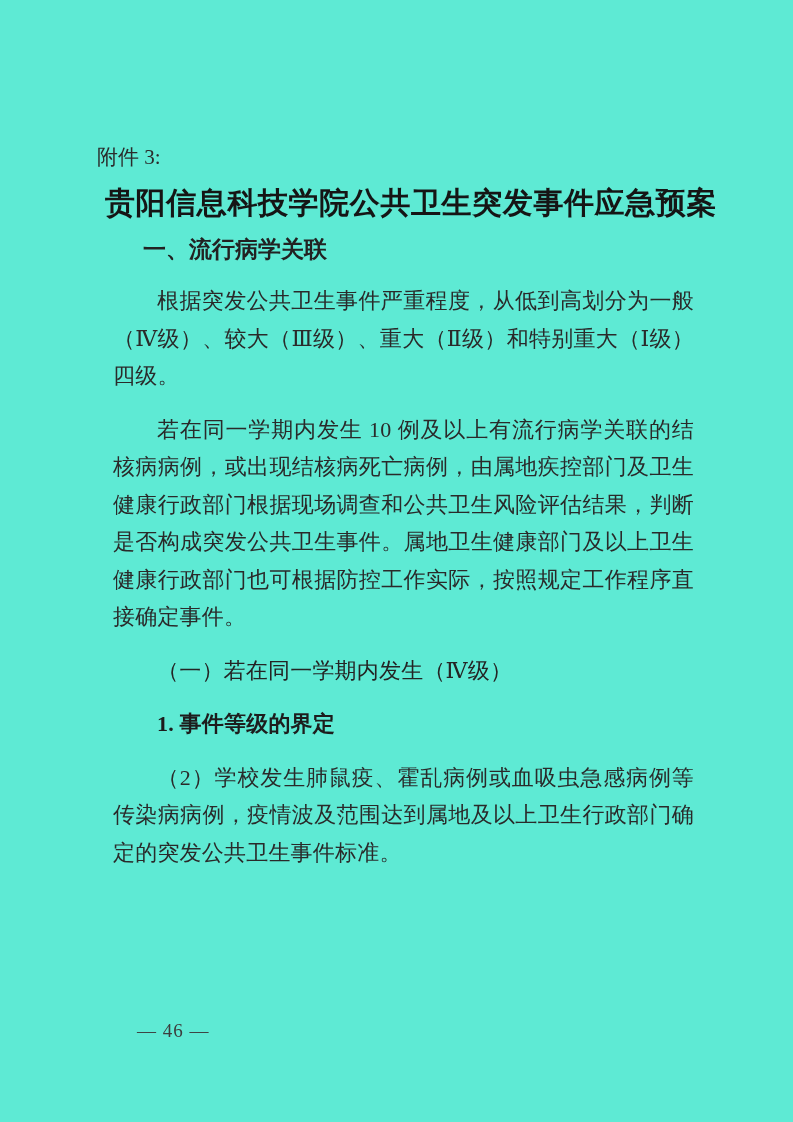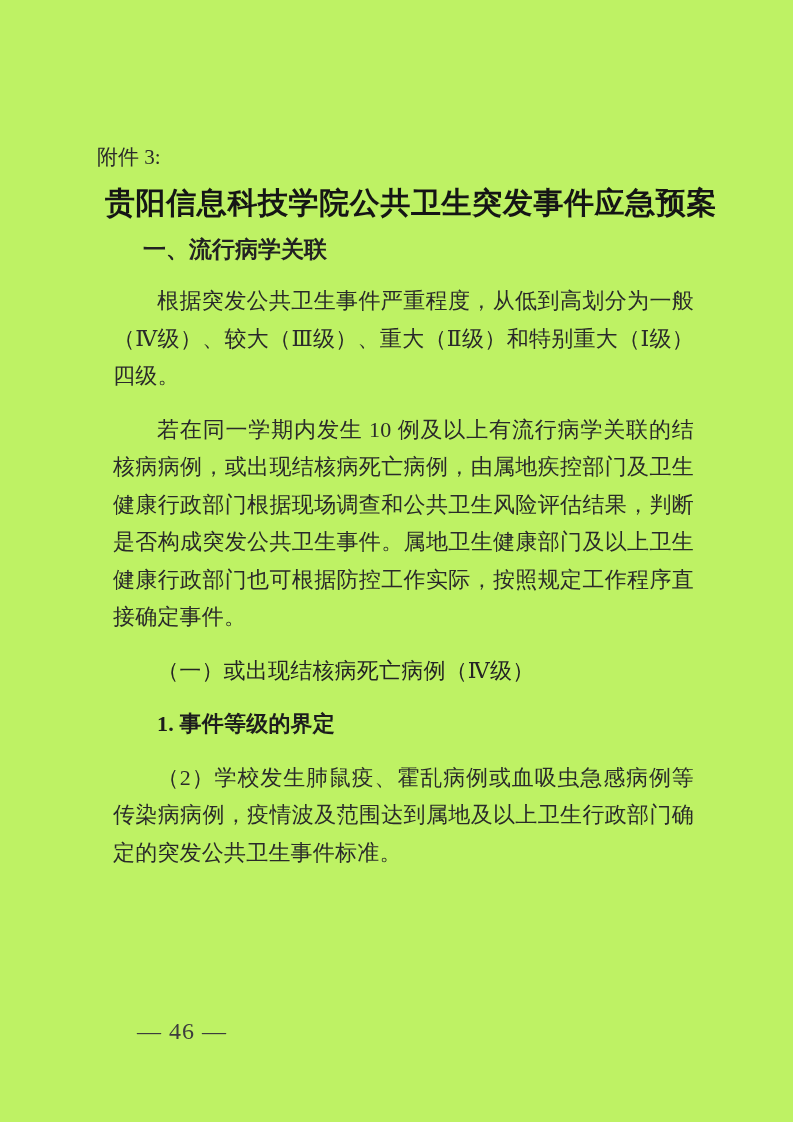--- a/index.html
+++ b/index.html
@@ -4,21 +4,21 @@
 <style>
   html, body {
     margin: 0;
     padding: 0;
     background: #ffffff;
   }
   .page {
     position: relative;
     width: 793px;
     height: 1122px;
-    background: #bef264;
+    background: #5eead4;
     overflow: hidden;
     font-family: "Liberation Serif", "DejaVu Serif", serif;
     color: #262626;
   }
   .content {
     position: absolute;
     left: 97px;
     top: 143px;
     width: 613px;
   }
@@ -64,21 +64,21 @@
   }
   p.item-heading {
     font-weight: bold;
     text-align: left;
     color: #1d1d1d;
   }
   .page-number {
     position: absolute;
     left: 137px;
     top: 1019px;
-    font-size: 24px;
+    font-size: 19px;
     line-height: 24px;
     letter-spacing: 1px;
     color: #3d3d3d;
     font-family: "Liberation Serif", "DejaVu Serif", serif;
   }
 </style>
 </head>
 <body>
 
 <div class="page">
@@ -89,21 +89,21 @@
     <h1 class="doc-title">贵阳信息科技学院公共卫生突发事件应急预案</h1>
 
     <h2 class="section-heading">一、流行病学关联</h2>
 
     <div class="body-text">
       <p>根据突发公共卫生事件严重程度，从低到高划分为一般（Ⅳ级）、较大（Ⅲ级）、重大（Ⅱ级）和特别重大（Ⅰ级）四级。</p>
 
       <p>若在同一学期内发生 10 例及以上有流行病学关联的结核病病例，或出现结核病死亡病例，由属地疾控部门及卫生健康行政部门根据现场调查和公共卫生风险评估结果，判断是否构成突发公共卫生事件。属地卫生健康部门及以上卫生健康行政部门也可根据防控工作实际，按照规定工作程序直接确定事件。</p>
 
 
-      <p class="subsection-heading">（一）或出现结核病死亡病例（Ⅳ级）</p>
+      <p class="subsection-heading">（一）若在同一学期内发生（Ⅳ级）</p>
 
       <p class="item-heading">1. 事件等级的界定</p>
 
 
       <p>（2）学校发生肺鼠疫、霍乱病例或血吸虫急感病例等传染病病例，疫情波及范围达到属地及以上卫生行政部门确定的突发公共卫生事件标准。</p>
     </div>
   </div>
 
   <div class="page-number">— 46 —</div>
 </div>

